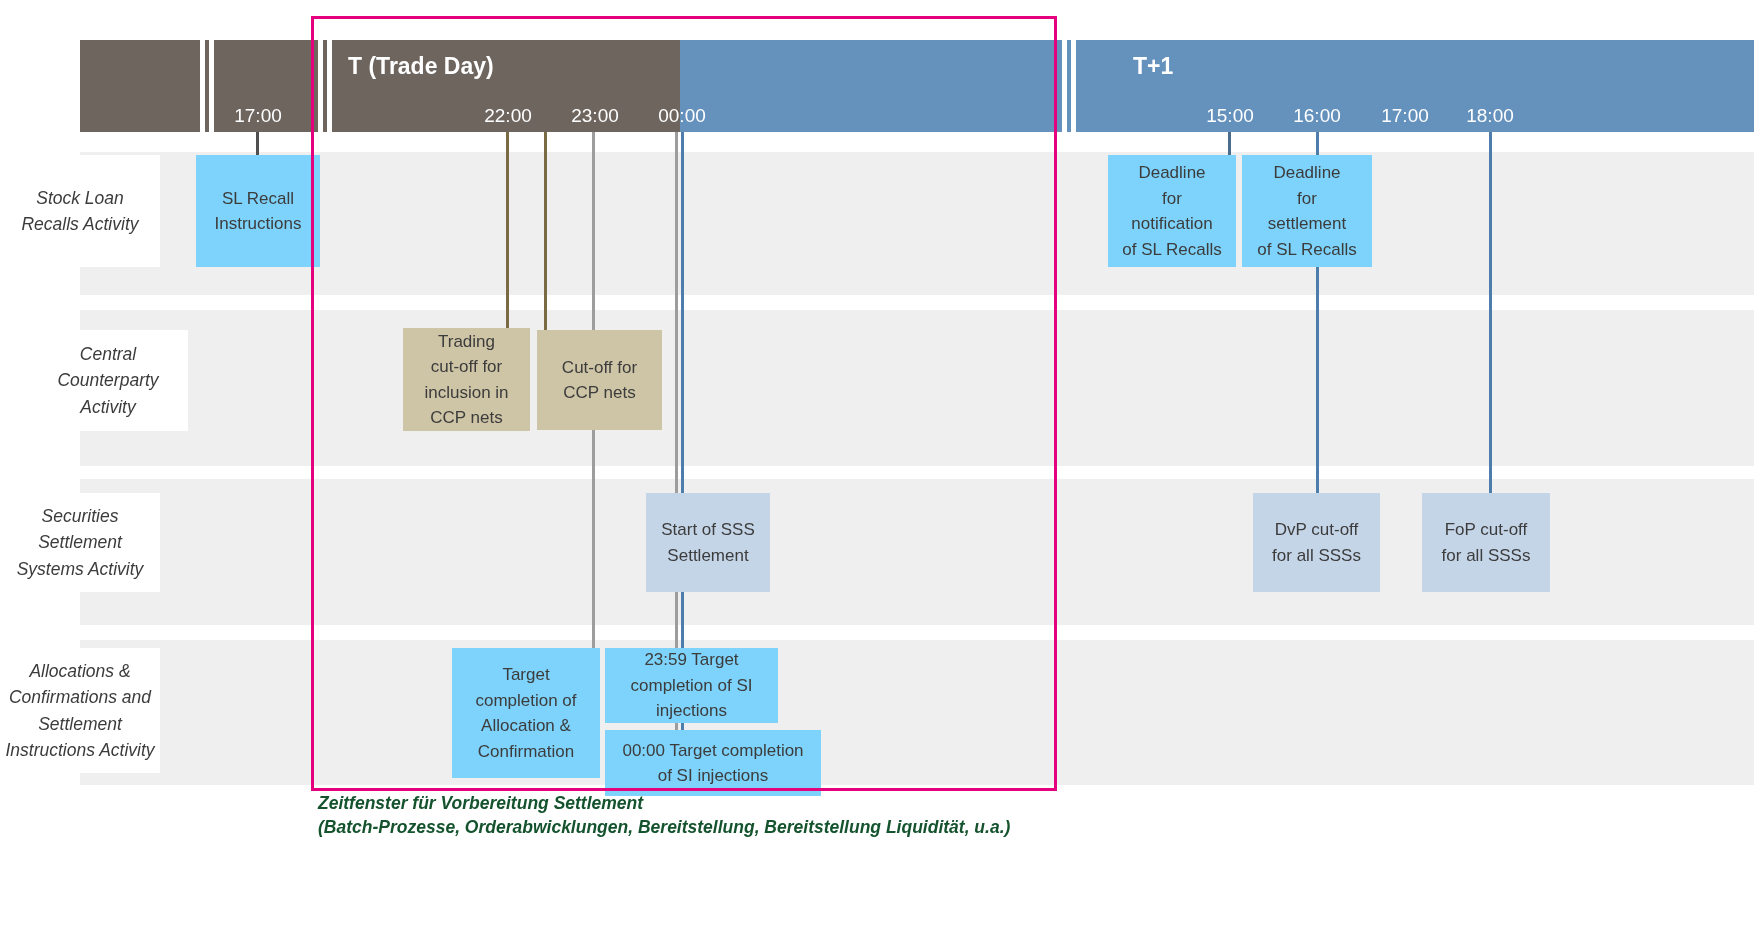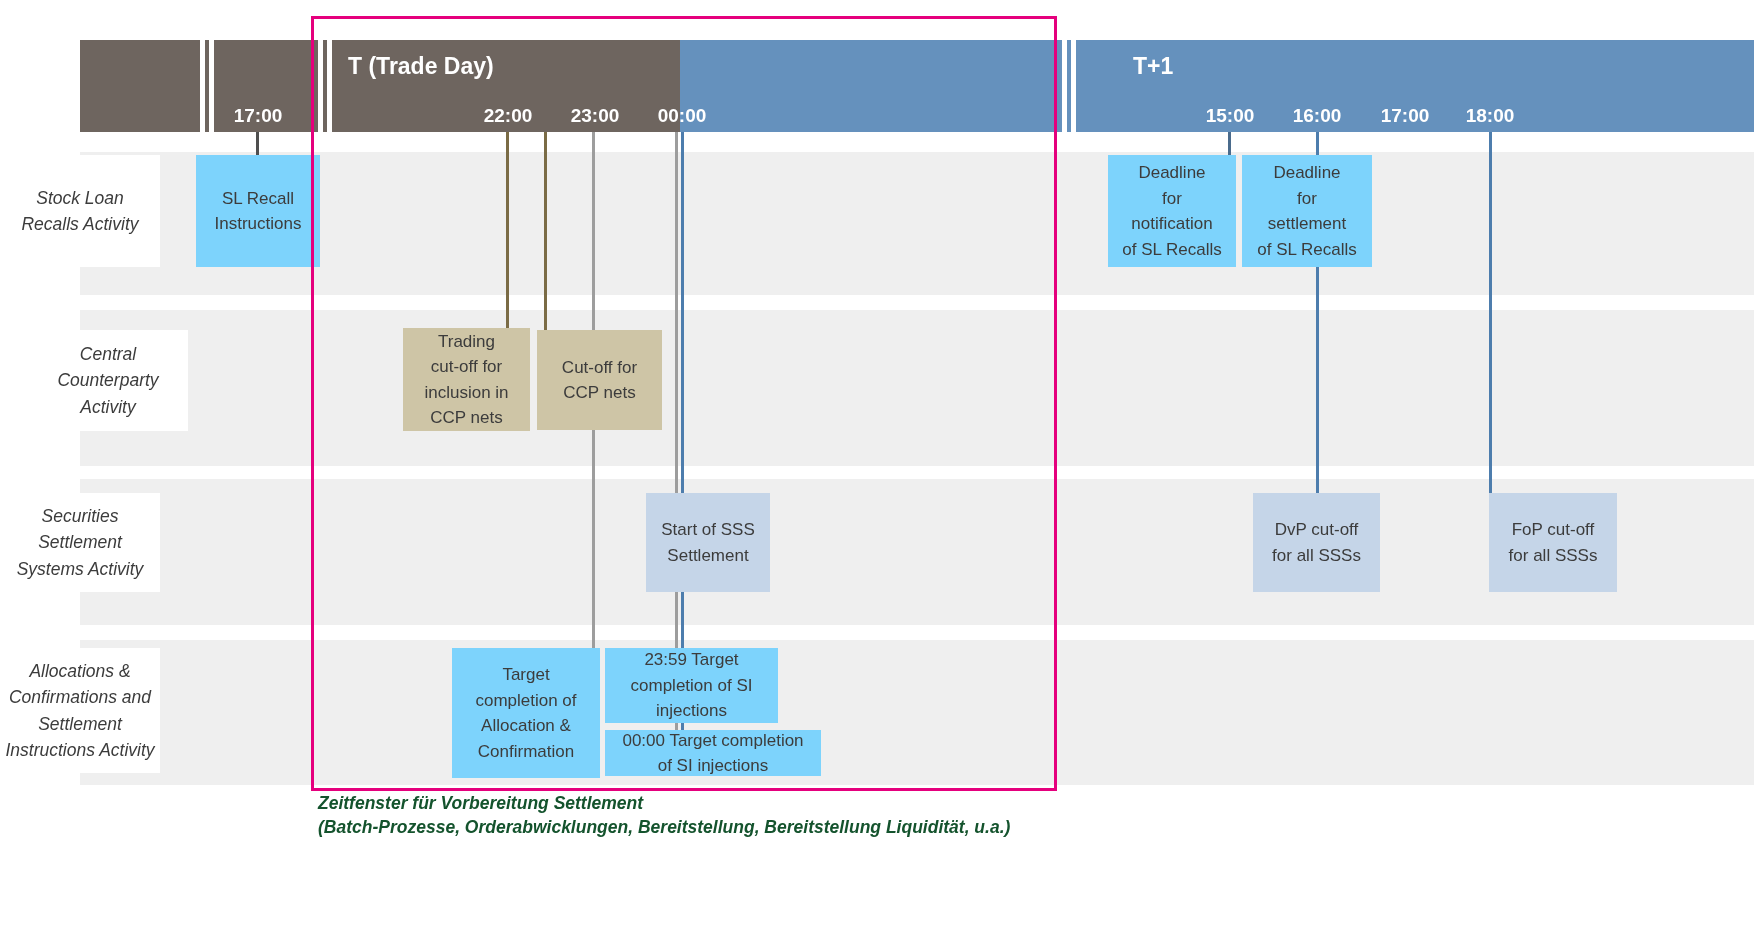--- a/index.html
+++ b/index.html
@@ -7,21 +7,21 @@
   .canvas { position:relative; width:1754px; height:952px; background:#ffffff; overflow:hidden; }
 
   .band { position:absolute; left:80px; width:1674px; background:#efefef; z-index:0; }
 
   .bar { position:absolute; top:40px; height:92px; z-index:2; }
   .bar-dark { background:#6e655f; }
   .bar-blue { background:#6591bd; }
   .bar-gap { position:absolute; top:40px; height:92px; width:5px; background:#ffffff; z-index:3; }
 
   .bar-title { position:absolute; color:#ffffff; font-weight:bold; font-size:23px; z-index:4; white-space:nowrap; }
-  .time-label { position:absolute; color:#ffffff; font-weight:bold; font-size:19px; transform:translateX(-50%); z-index:4; white-space:nowrap; }
+  .time-label { position:absolute; color:#ffffff; font-weight:normal; font-size:19px; transform:translateX(-50%); z-index:4; white-space:nowrap; }
 
   .vline { position:absolute; width:3px; z-index:1; }
 
   .box { position:absolute; display:flex; align-items:center; justify-content:center;
          text-align:center; font-size:17px; color:#3c3c3c; white-space:pre-line;
          line-height:1.5; z-index:2; }
   .box-gray { background:#7dd3fc; }
   .box-tan  { background:#cec5a6; }
   .box-blue { background:#c5d5e8; }
 
@@ -106,31 +106,31 @@
 cut-off for
 inclusion in
 CCP nets</div>
   <div class="box box-tan" style="left:537px; top:330px; width:125px; height:100px;">Cut-off for
 CCP nets</div>
 
   <div class="box box-blue" style="left:618px; top:493px; width:124px; height:99px;margin-left:28px;">Start of SSS
 Settlement</div>
   <div class="box box-blue" style="left:1253px; top:493px; width:127px; height:99px;">DvP cut-off
 for all SSSs</div>
-  <div class="box box-blue" style="left:1489px; top:493px; width:128px; height:99px;">FoP cut-off
+  <div class="box box-blue" style="left:1422px; top:493px; width:128px; height:99px;">FoP cut-off
 for all SSSs</div>
 
   <div class="box box-gray" style="left:452px; top:648px; width:148px; height:130px;">Target
 completion of
 Allocation &amp;
 Confirmation</div>
   <div class="box box-gray" style="left:605px; top:648px; width:173px; height:75px;">23:59 Target
 completion of SI
 injections</div>
-  <div class="box box-gray" style="left:605px; top:730px; width:216px; height:46px;">00:00 Target completion
+  <div class="box box-gray" style="left:605px; top:730px; width:216px; height:66px;">00:00 Target completion
 of SI injections</div>
 
   <div class="hl-rect"></div>
 
   <div class="caption" style="left:318px; top:793px;">Zeitfenster für Vorbereitung Settlement</div>
   <div class="caption" style="left:318px; top:817px;">(Batch-Prozesse, Orderabwicklungen, Bereitstellung, Bereitstellung Liquidität, u.a.)</div>
 
 </div>
 
 </body></html>

